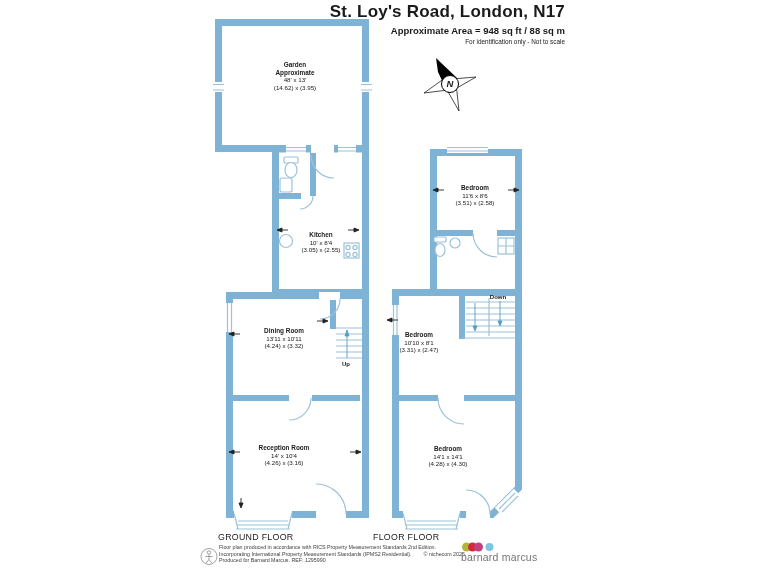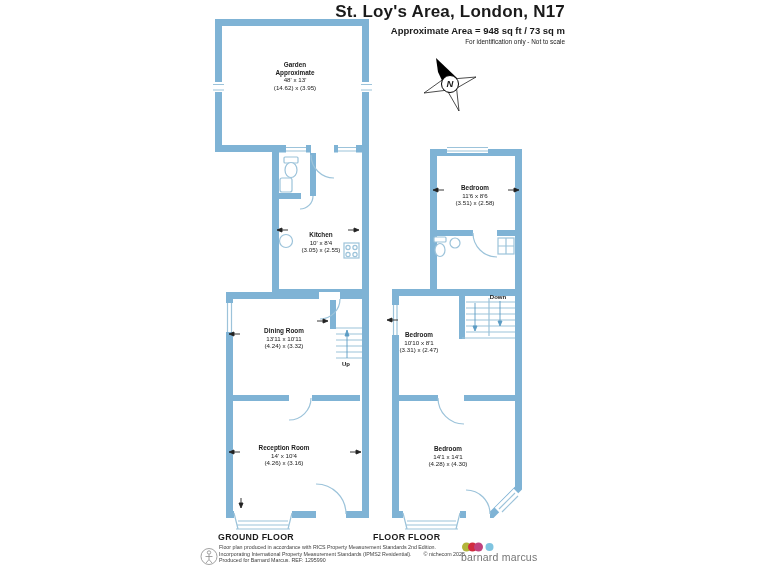--- a/index.html
+++ b/index.html
@@ -6,21 +6,21 @@
   .page{position:relative;width:768px;height:576px;background:#fff;overflow:hidden;
         font-family:"Liberation Sans", sans-serif;color:#1a1a1a;}
   svg{position:absolute;left:0;top:0;}
   .header{position:absolute;top:2px;right:203px;width:320px;text-align:right;}
   .title{font-size:17px;font-weight:bold;letter-spacing:.2px;}
   .area{font-size:9.5px;font-weight:bold;margin-top:3px;}
   .disc{font-size:6.4px;margin-top:2px;}
   .room-label{position:absolute;text-align:center;}
   .rn{display:block;font-weight:bold;font-size:6.4px;line-height:7.6px;}
   .rd{display:block;font-size:6.2px;line-height:7.6px;}
-  .floor-caption{position:absolute;font-weight:bold;font-size:8.8px;letter-spacing:.3px;}
+  .floor-caption{position:absolute;font-weight:normal;font-size:8.8px;letter-spacing:.3px;}
   .stair-label{position:absolute;font-size:6px;font-weight:bold;text-align:center;}
   .north{position:absolute;left:443px;top:78px;width:14px;text-align:center;
          font-size:9.5px;font-weight:bold;font-style:italic;}
   .footer{position:absolute;left:219px;top:544px;font-size:5.3px;line-height:6.7px;color:#3c3c3c;}
   .footer .cr{margin-left:12px;}
   .brand{position:absolute;left:461px;top:540px;}
   .brand-name{font-size:10.5px;color:#757575;margin-top:0px;letter-spacing:.2px;text-align:center;}
 </style>
 </head>
 <body>
@@ -157,22 +157,22 @@
 
     <g>
       <circle cx="466.5" cy="547" r="4.5" fill="#b2b53a"></circle>
       <circle cx="472.5" cy="547" r="4.5" fill="#d12c3e"></circle>
       <circle cx="478.5" cy="547" r="4.5" fill="#c0417d"></circle>
       <circle cx="489.5" cy="547" r="4" fill="#7fc4e0"></circle>
     </g>
   </svg>
 
   <div class="header">
-    <div class="title">St. Loy's Area, London, N17</div>
-    <div class="area">Approximate Area = 948 sq ft / 73 sq m</div>
+    <div class="title">St. Loy's Road, London, N17</div>
+    <div class="area">Approximate Area = 948 sq ft / 88 sq m</div>
     <div class="disc">For identification only - Not to scale</div>
   </div>
 
   <div class="north">N</div>
 
   <div class="room-label" style="left:240px;top:61px;width:110px">
     <span class="rn">Garden</span>
     <span class="rn">Approximate</span>
     <span class="rd">48' x 13'</span>
     <span class="rd">(14.62) x (3.95)</span>

